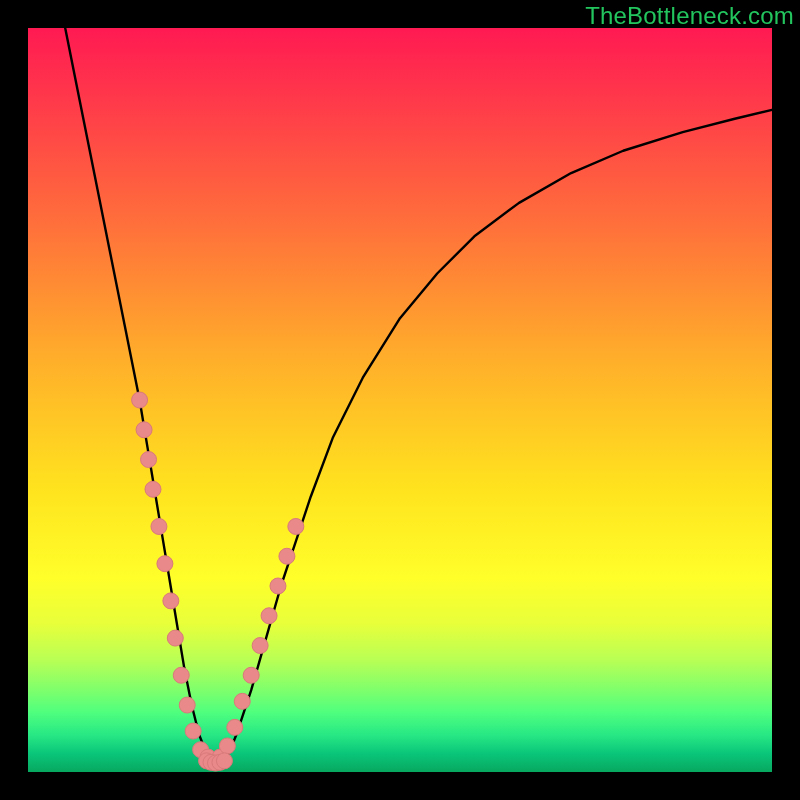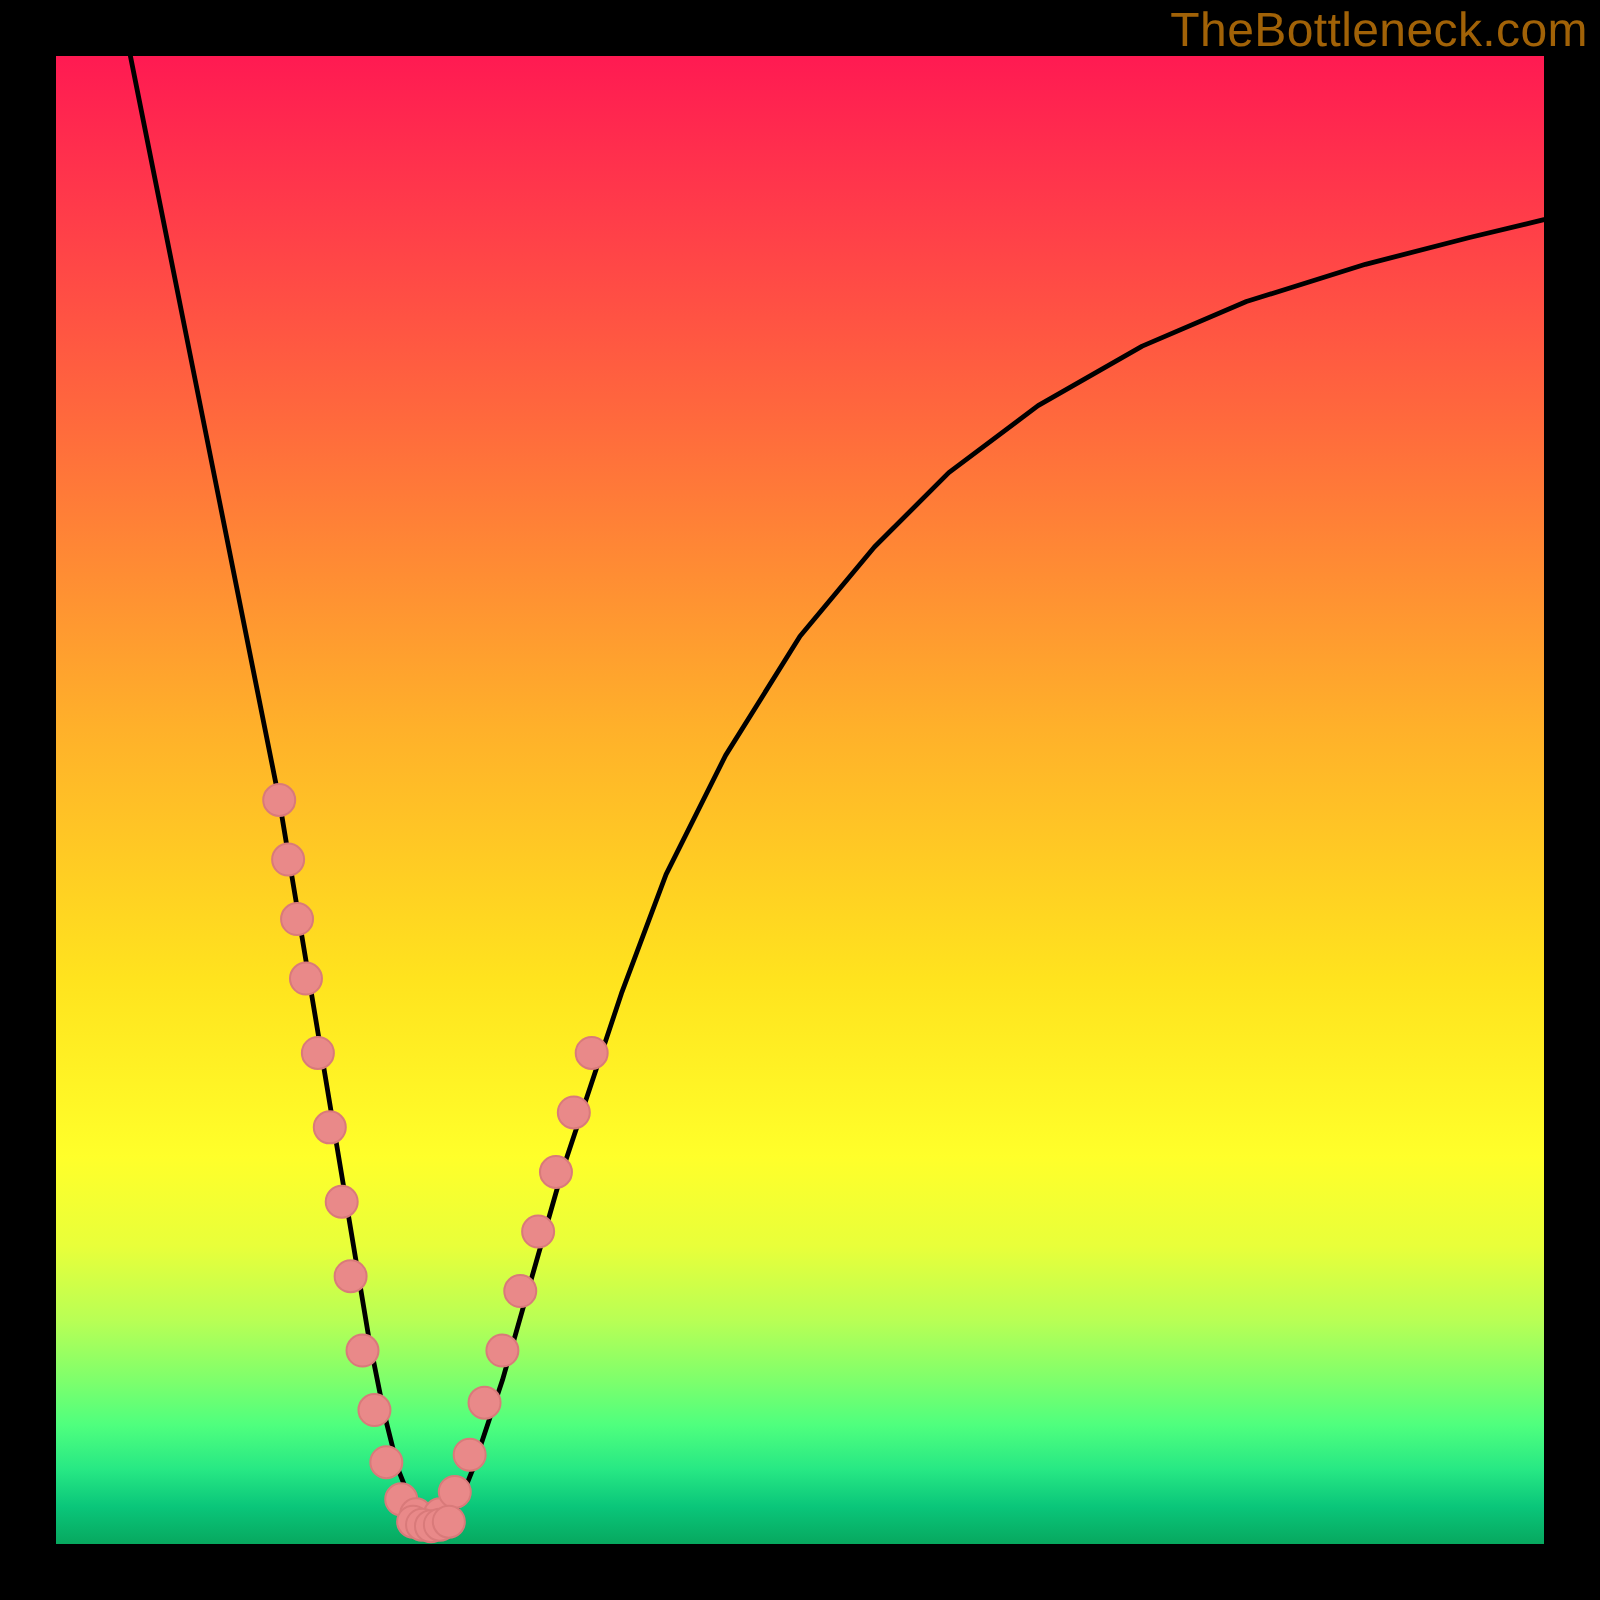--- a/index.html
+++ b/index.html
@@ -39,21 +39,21 @@
       #4fff7e 92%,
       #27e884 95%,
       #0ac67a 97.5%,
       #07a85f 100%
     );
   }
   .watermark {
     position: absolute;
     top: 2px;
     right: 6px;
-    color: #a16207;
+    color: #22c55e;
     font-size: 24px;
     font-weight: 400;
     letter-spacing: 0.2px;
     user-select: none;
   }
   svg.curve {
     position: absolute;
     left: 0;
     top: 0;
     width: 744px;

